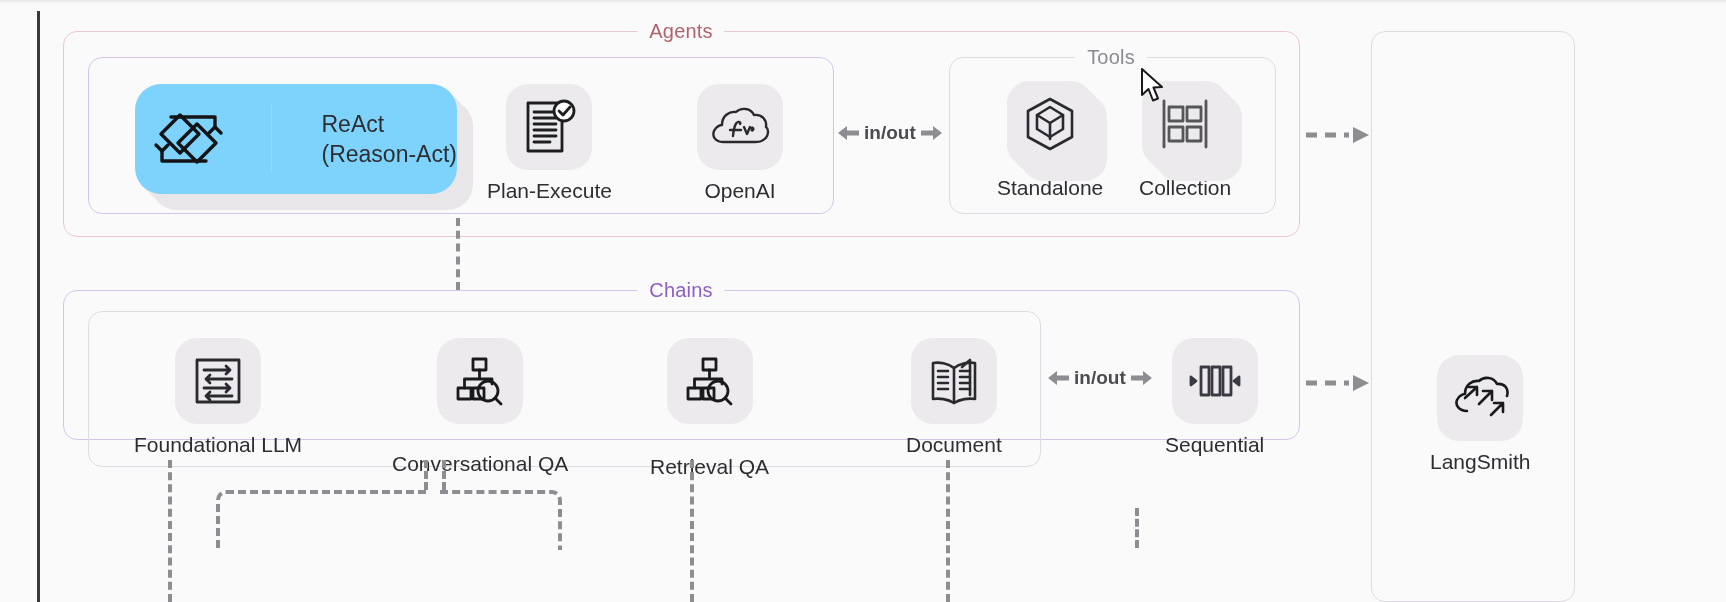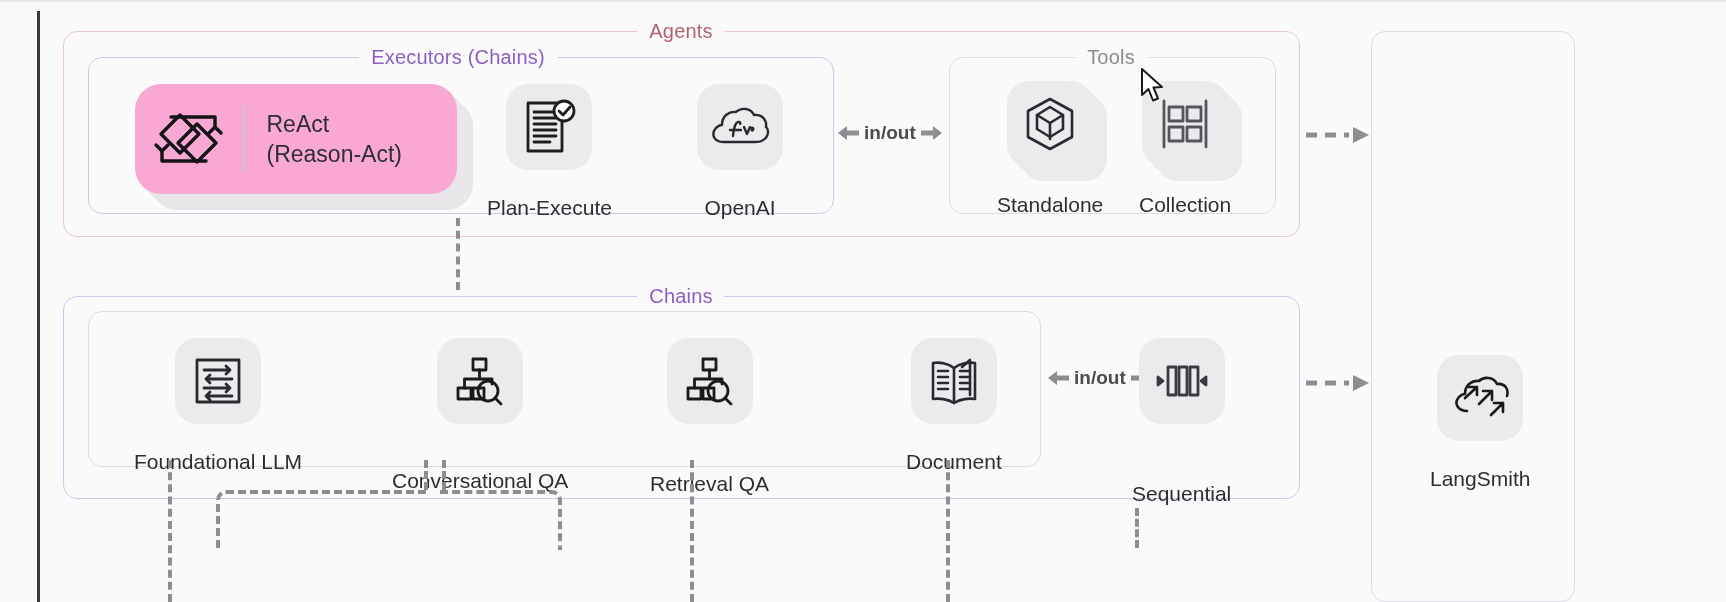--- a/index.html
+++ b/index.html
@@ -68,21 +68,21 @@
     align-items: center;
   }
   .tile {
     width: 86px; height: 86px;
     border-radius: 22px;
     background: #eceaec;
     display: flex; align-items: center; justify-content: center;
     position: relative;
   }
   .node .caption {
-    margin-top: 26px;
+    margin-top: 9px;
     font-size: 21px;
     color: #2e2e31;
     white-space: nowrap;
     line-height: 24px;
   }
 
   
   .stacked .tile::before,
   .stacked .tile::after {
     content: "";
@@ -94,24 +94,25 @@
   .stacked .tile::before { left: 7px; top: 7px; right: -7px; bottom: -7px; }
   .stacked .tile::after  { left: 14px; top: 14px; right: -14px; bottom: -14px; }
   .stacked .tile { z-index: 1; }
   .stacked { z-index: 2; justify-content: flex-end; }
 
   
   .react-node { position: absolute; }
   .react-pill {
     width: 322px; height: 110px;
     border-radius: 26px;
-    background: #f9a8d4;
+    background: #7dd3fc;
     display: flex; align-items: center;
     position: relative;
     z-index: 3;
+    justify-content: space-between;
   }
   .react-node::before,
   .react-node::after {
     content: "";
     position: absolute;
     width: 322px; height: 110px;
     border-radius: 26px;
     background: #e8e6e8;
   }
   .react-node::before { left: 8px;  top: 8px;  z-index: 2; }
@@ -157,21 +158,20 @@
 <div class="top-rule"></div>
 <div class="left-divider"></div>
 
 <div class="group agents" style="left:63px; top:31px; width:1237px; height:206px;">
   <div class="grp-border"></div>
   <div class="grp-legend" style="left:618px;">Agents</div>
 </div>
 
 <div class="group executors" style="left:88px; top:57px; width:746px; height:157px;">
   <div class="grp-border"></div>
-  <div class="grp-legend" style="left:370px;">Executors (Chains)</div>
 </div>
 
 <div class="react-node stacked-react" style="left:135px; top:84px; width:338px; height:126px;">
   <div class="react-pill">
     <div class="react-icon">
       <svg width="74" height="64" viewBox="0 0 74 64" fill="none" stroke="#141416" stroke-width="3.4" stroke-linecap="round" stroke-linejoin="round">
         <path d="M28 8 L47 27 L28 46 L9 27 Z"></path>
         <path d="M45 17 L64 36 L45 55 L26 36 Z"></path>
         <path d="M10 44 L10 54 L54 54"></path>
         <path d="M63 20 L63 10 L19 10"></path>
@@ -264,21 +264,21 @@
 
 <div class="dashed-arrow" style="left:1305px; top:125px;">
   <svg width="65" height="20" viewBox="0 0 65 20">
     <line x1="1" y1="10" x2="44" y2="10" stroke="#8d8d92" stroke-width="5" stroke-dasharray="11 8"></line>
     <path d="M64 10 L48 2 L48 18 Z" fill="#8d8d92"></path>
   </svg>
 </div>
 
 <div class="dotline" style="left:456px; top:218px; height:72px;"></div>
 
-<div class="group chains" style="left:63px; top:296px; width:1237px; height:203px;padding-left:32px;">
+<div class="group chains" style="left:63px; top:290px; width:1237px; height:150px;padding-left:32px;">
   <div class="grp-border"></div>
   <div class="grp-legend" style="left:618px;">Chains</div>
 </div>
 
 <div class="group chains-inner" style="left:88px; top:311px; width:953px; height:156px;">
   <div class="grp-border"></div>
 </div>
 
 <div class="node" style="left:134px; top:338px;">
   <div class="tile">
@@ -349,21 +349,21 @@
       </svg>
   </span>
   <span>in/out</span>
   <span class="ar">
     <svg width="24" height="20" viewBox="0 0 24 20">
         <path d="M22 10 L13 3 L13 7.5 L1 7.5 L1 12.5 L13 12.5 L13 17 Z" fill="#8d8d92"></path>
       </svg>
   </span>
 </div>
 
-<div class="node" style="left:1132px; top:338px;gap:32px;">
+<div class="node" style="left:1165px; top:338px;">
   <div class="tile">
     <span>
       <svg width="56" height="44" viewBox="0 0 56 44" fill="none" stroke="#3a3a40" stroke-width="2.8" stroke-linecap="round" stroke-linejoin="round">
         <path d="M4 18 L9 22 L4 26 Z" fill="#3a3a40"></path>
         <rect x="14" y="8" width="8" height="28"></rect>
         <rect x="25" y="8" width="8" height="28"></rect>
         <rect x="36" y="8" width="8" height="28"></rect>
         <path d="M52 18 L47 22 L52 26 Z" fill="#3a3a40"></path>
       </svg>
     </span>

